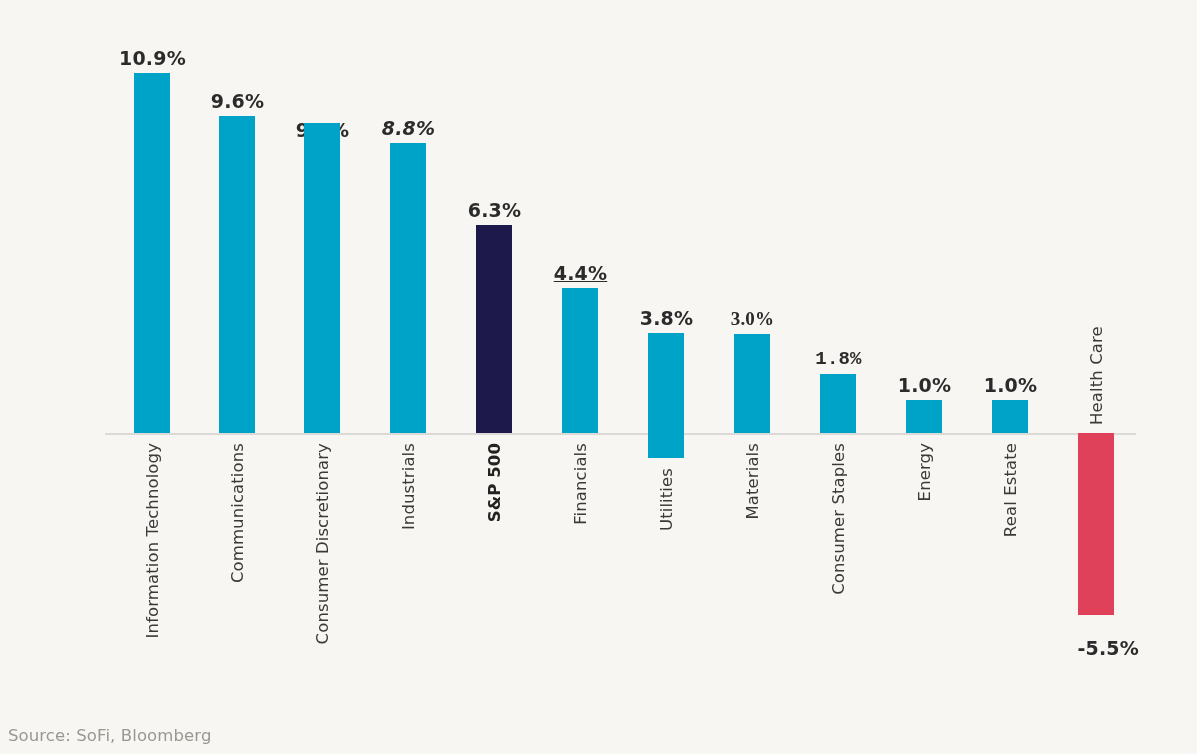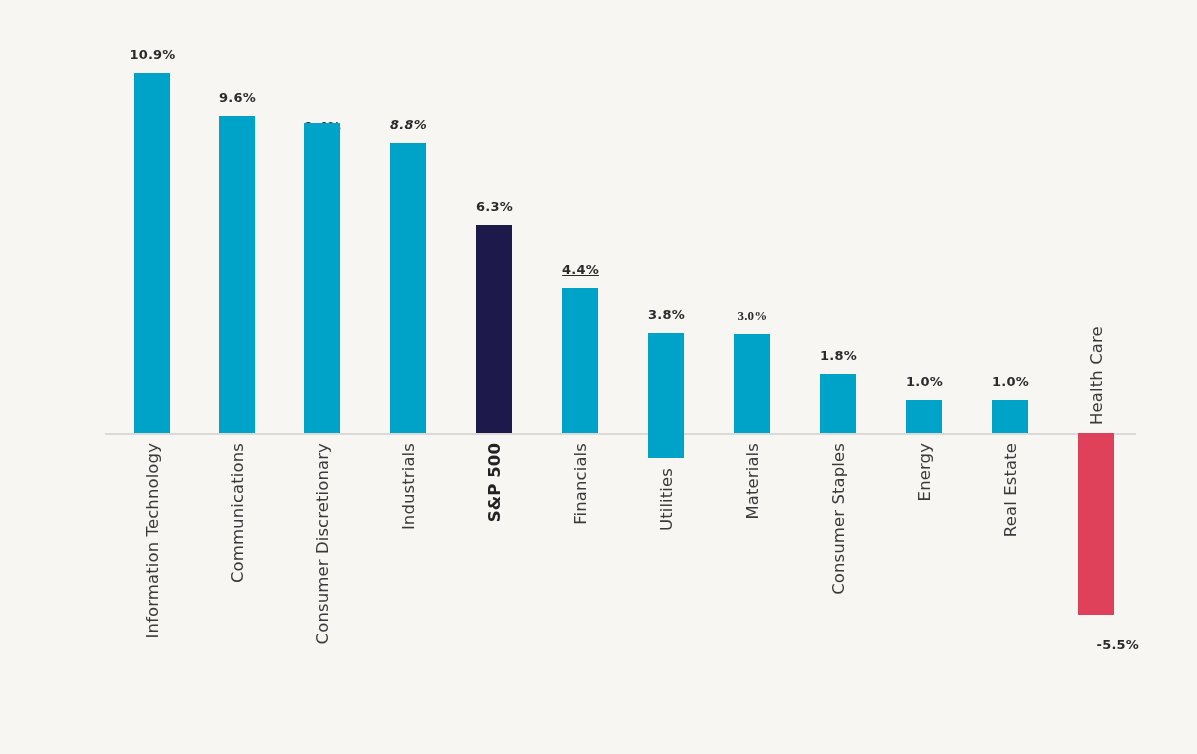--- a/index.html
+++ b/index.html
@@ -57,21 +57,21 @@
   }
   .bar.negative {
     background: #e0415a;
   }
 
   .value-label {
     position: absolute;
     left: 0;
     width: 85px;
     text-align: center;
-    font-size: 13px;
+    font-size: 19px;
     font-weight: bold;
     color: #2b2b2b;
     letter-spacing: 0.2px;
     white-space: nowrap;
   }
 
   .cat-label {
     position: absolute;
     left: 42px;
     top: 443px;
@@ -152,21 +152,21 @@
       <div class="cat-label">Utilities</div>
     </div>
 
     <div class="bar-group" style="left:710px;">
       <div class="value-label" style="top: 308px; font-family: Liberation Serif, serif;">3.0%</div>
       <div class="bar positive" style="top: 334px; height: 99px;"></div>
       <div class="cat-label">Materials</div>
     </div>
 
     <div class="bar-group" style="left:796px;">
-      <div class="value-label" style="top: 347.6px;">1.8%</div>
+      <div class="value-label" style="top: 347.6px; font-family: Liberation Mono, monospace;">1.8%</div>
       <div class="bar positive" style="top: 373.6px; height: 59.4px;"></div>
       <div class="cat-label">Consumer Staples</div>
     </div>
 
     <div class="bar-group" style="left:882px;">
       <div class="value-label" style="top: 374px;">1.0%</div>
       <div class="bar positive" style="top: 400px; height: 33px;"></div>
       <div class="cat-label">Energy</div>
     </div>
 
@@ -176,14 +176,15 @@
       <div class="cat-label">Real Estate</div>
     </div>
 
     <div class="bar-group" style="left:1054px;">
       <div class="value-label" style="top: 637px; text-align: right;">-5.5%</div>
       <div class="bar negative" style="top: 433px; height: 181.5px;"></div>
       <div class="cat-label above">Health Care</div>
     </div>
   </div>
 
+  <div id="source-note">Source: SoFi, Bloomberg</div>
 
 </div>
 
 </body></html>

